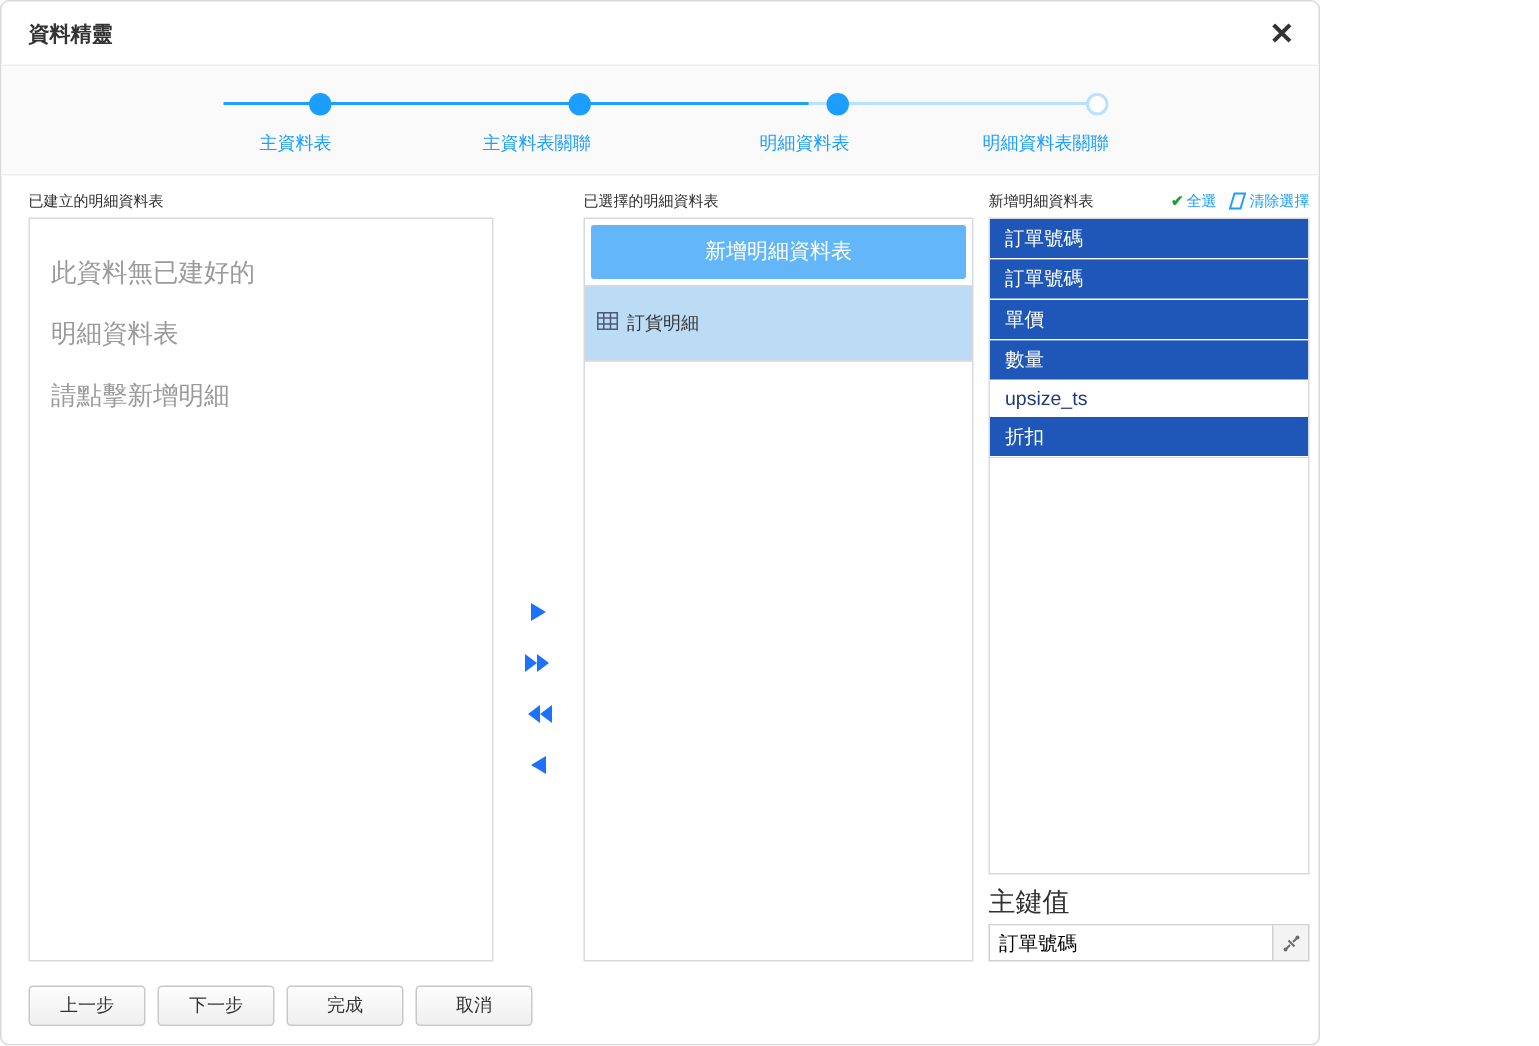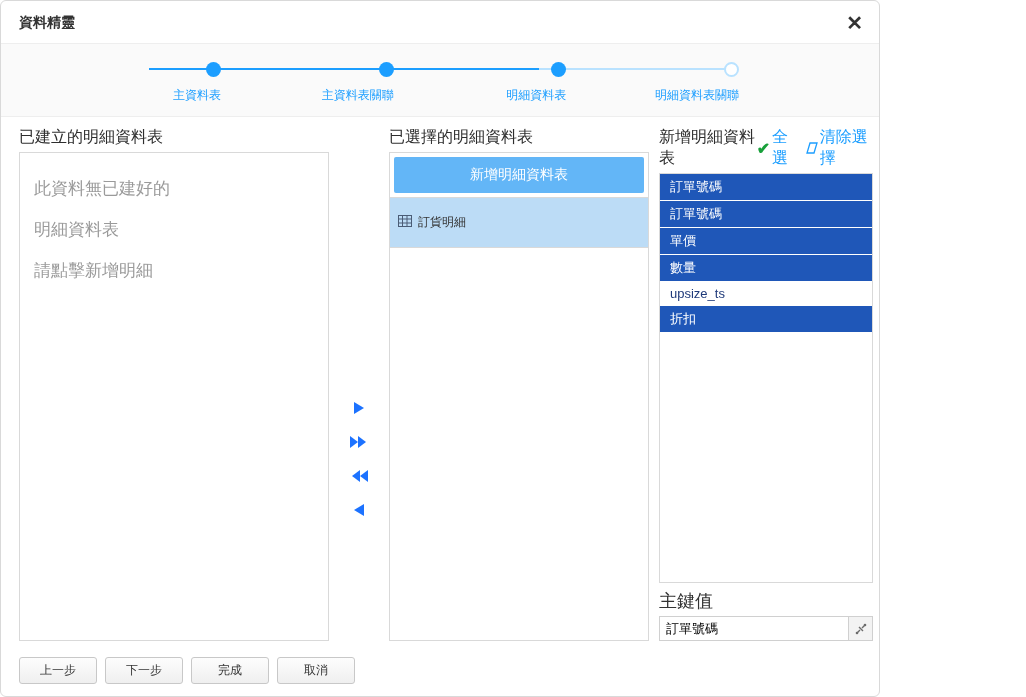--- a/index.html
+++ b/index.html
@@ -88,21 +88,21 @@
 }
 .body-grid {
   flex: 1;
   display: grid;
   grid-template-columns: 310px 40px 260px 1fr;
   gap: 10px;
   padding: 10px 18px 8px 18px;
   min-height: 0;
 }
 .col-label {
-  font-size: 16px;
+  font-size: 10px;
   color: #2e2e2e;
   margin-bottom: 4px;
   display: flex;
   align-items: center;
 }
 .col-label .actions {
   margin-left: auto;
   display: flex;
   gap: 8px;
   align-items: center;

